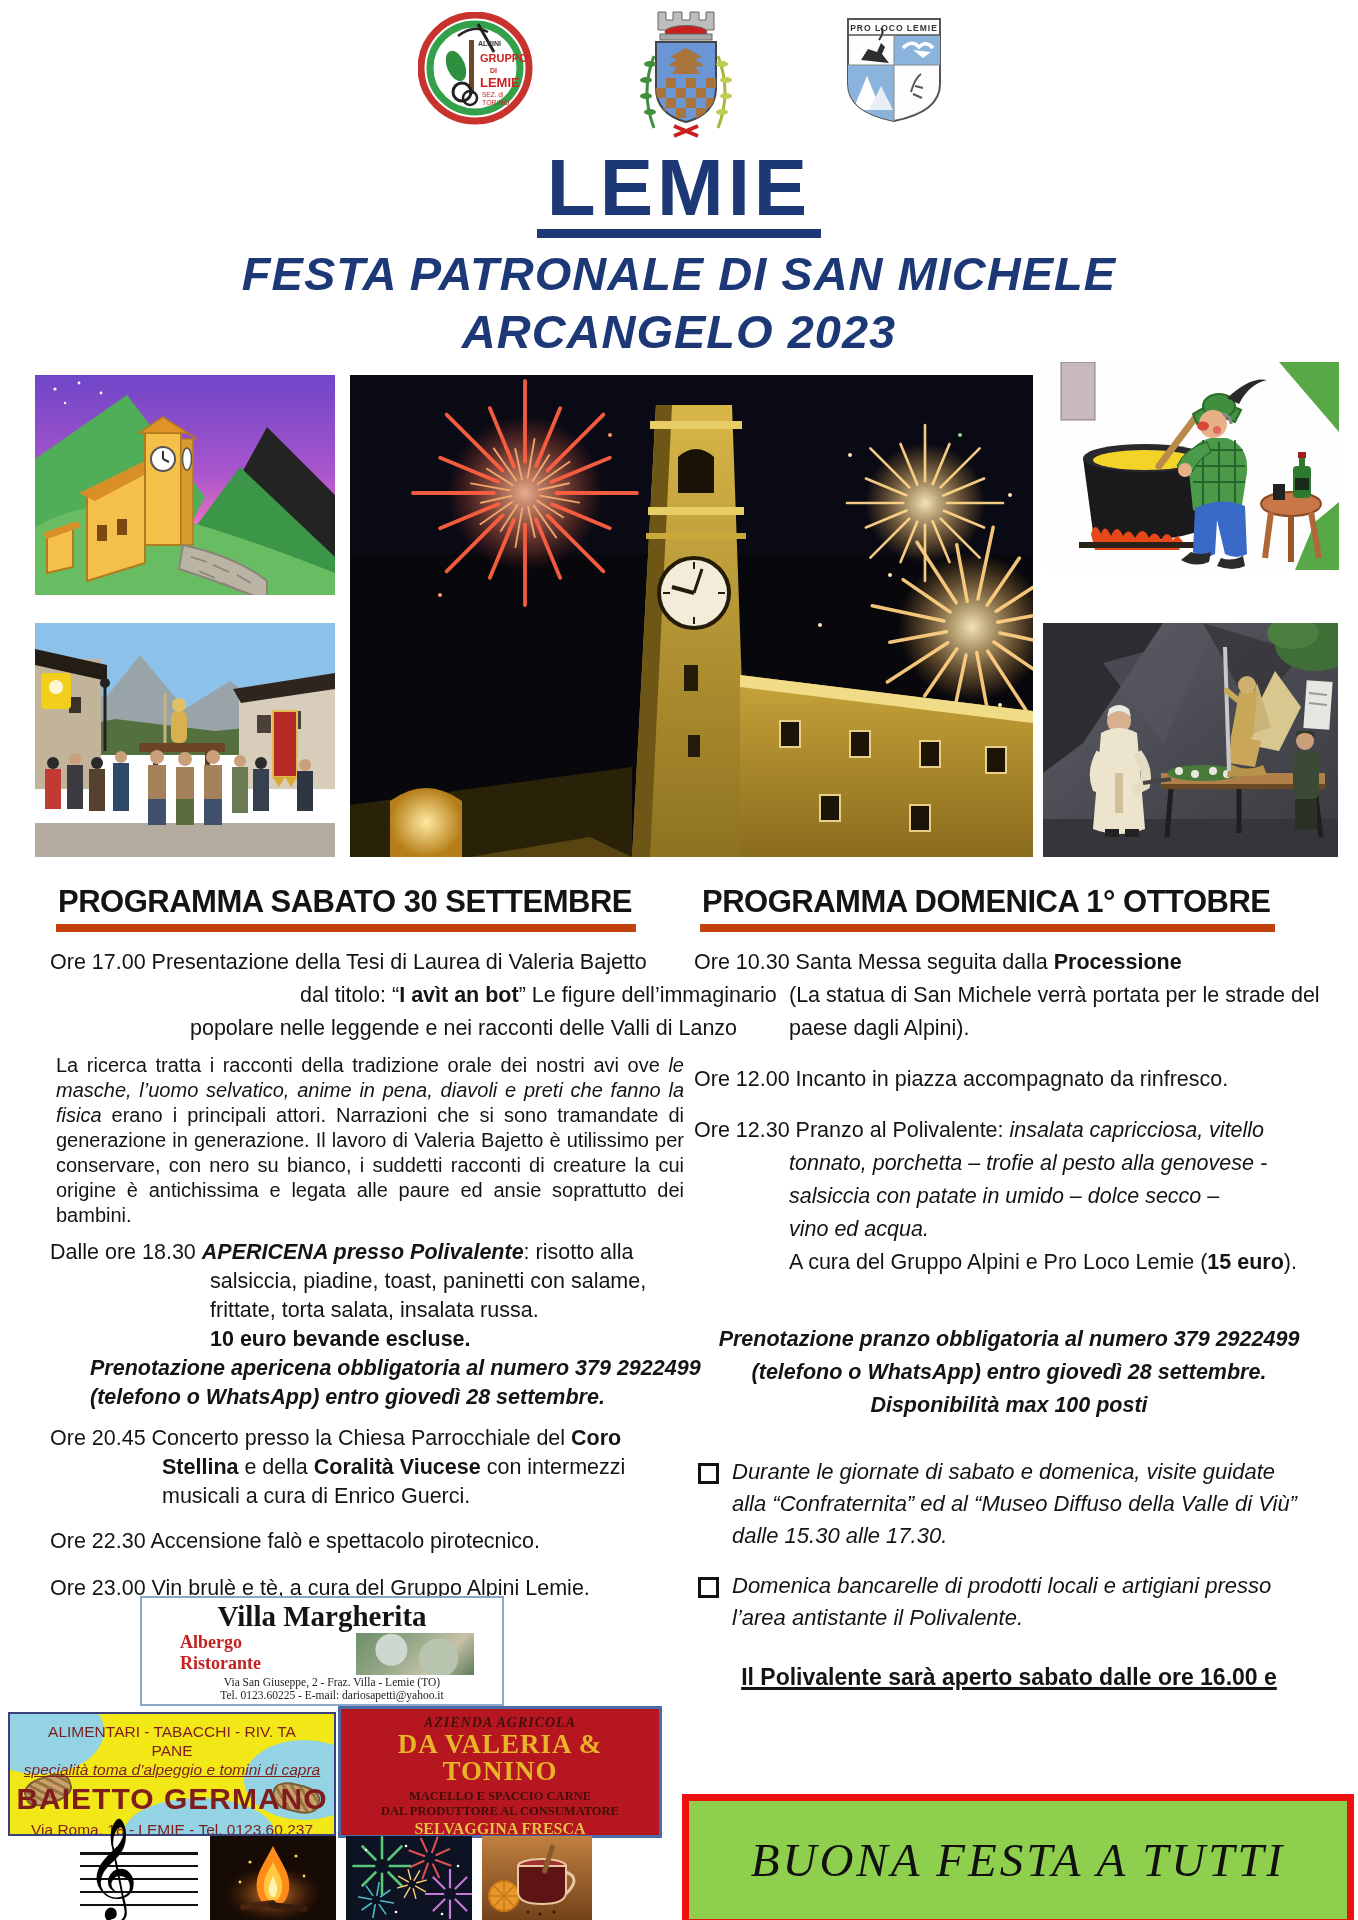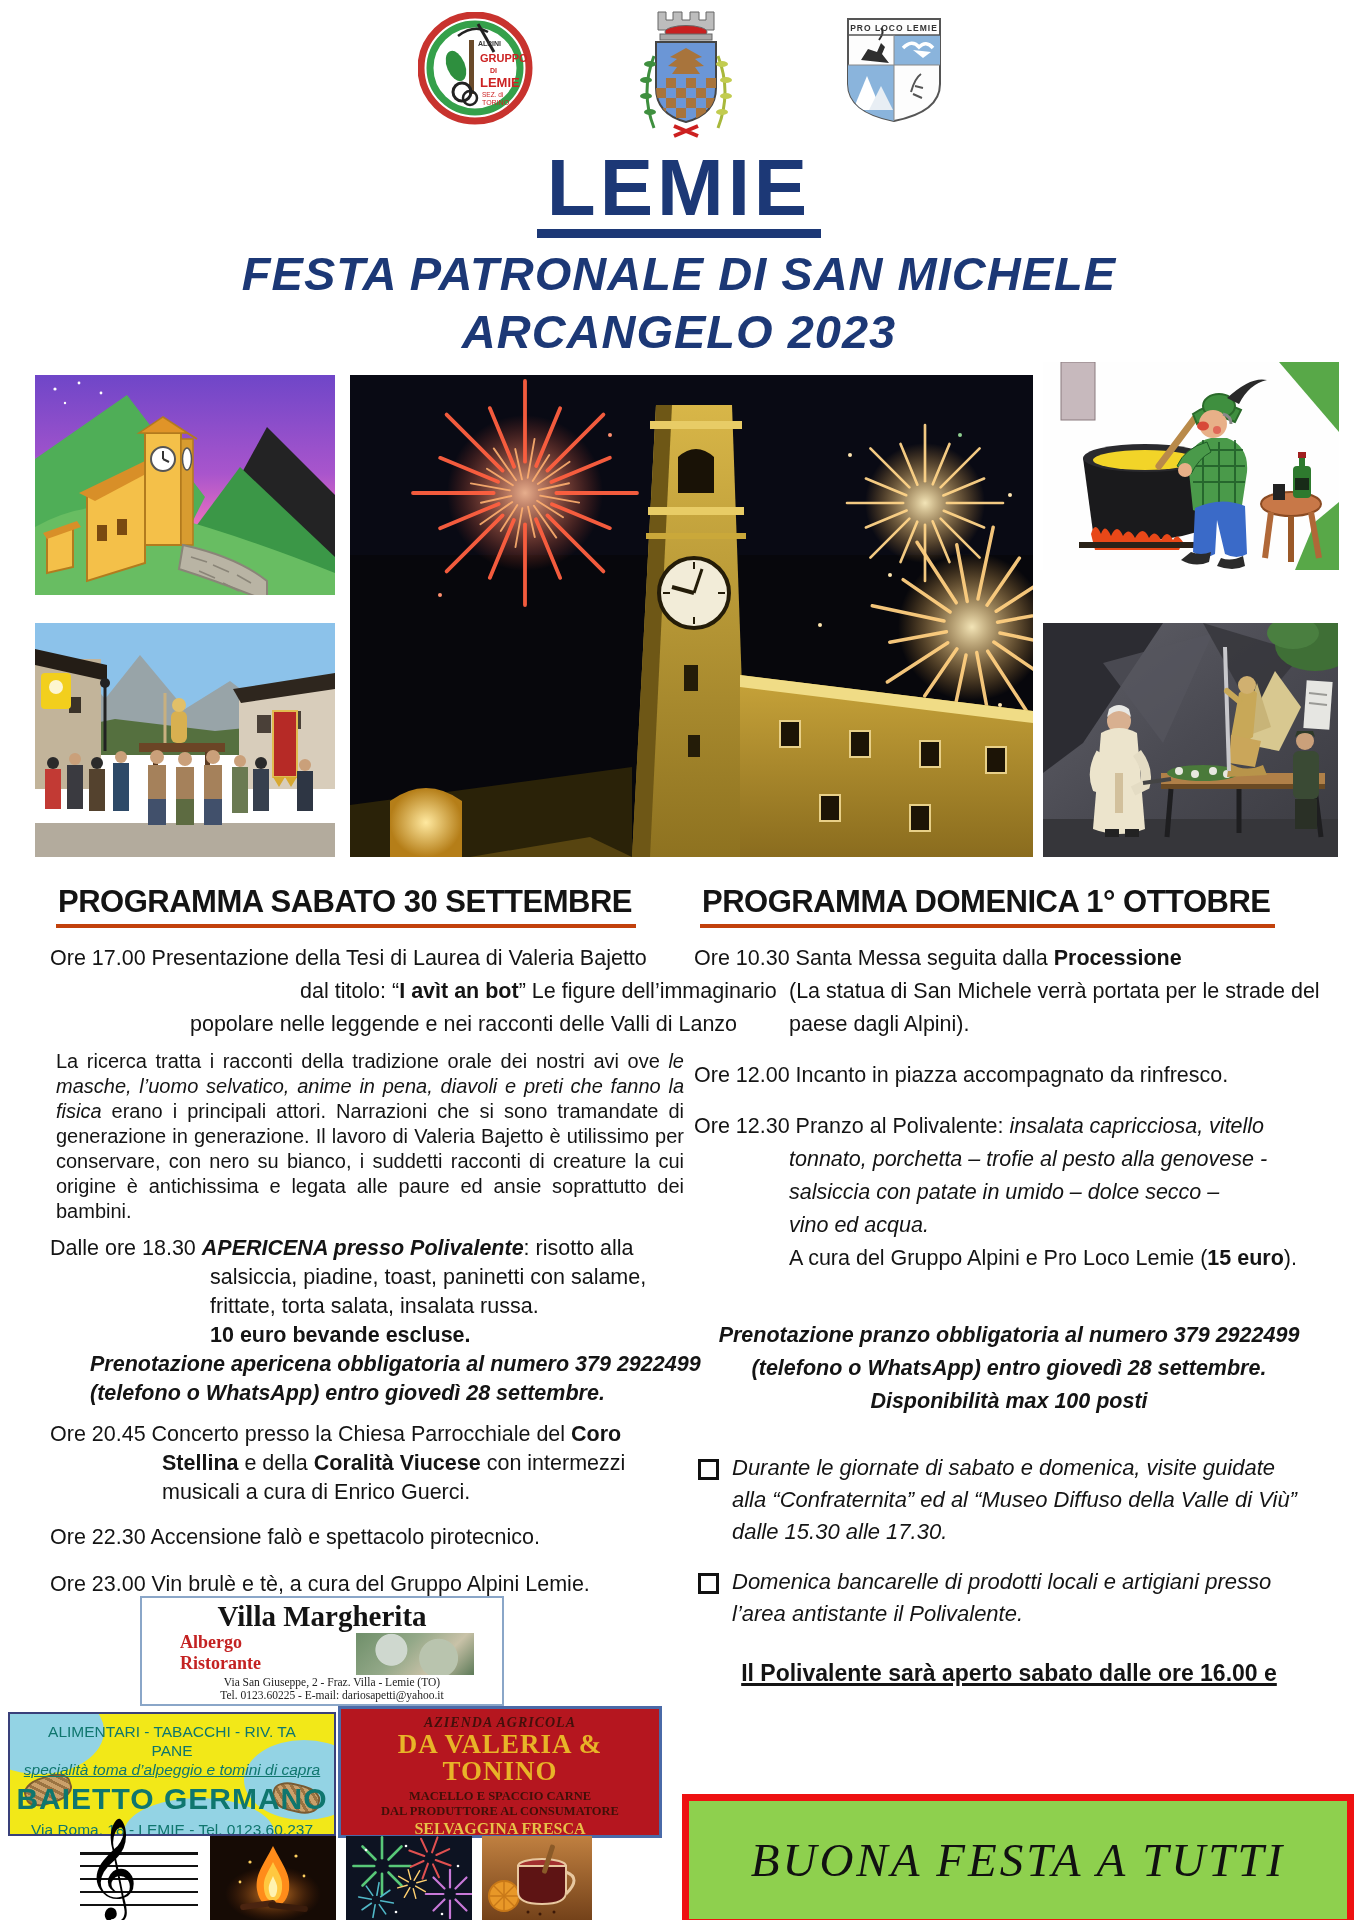--- a/index.html
+++ b/index.html
@@ -10,21 +10,21 @@
   
   .title-wrap{position:absolute;top:150px;left:0;width:100%;text-align:center;color:var(--navy);}
   .title-main{display:inline-block;font-size:80px;font-weight:bold;letter-spacing:4px;line-height:76px;
               border-bottom:9px solid var(--navy);padding:0 10px 3px 10px;}
   .title-sub{font-size:47px;font-weight:bold;font-style:italic;letter-spacing:1px;line-height:56px;margin-top:8px;}
   
   .prog{position:absolute;top:884px;}
   .prog-left{left:50px;width:640px;}
   .prog-right{left:694px;width:630px;}
   .ph{font-size:31px;font-weight:bold;letter-spacing:-.5px;display:inline-block;
-      border-bottom:4px solid #c2410c;padding:0 4px 4px 2px;margin:0 0 14px 6px;}
+      border-bottom:8px solid #c2410c;padding:0 4px 4px 2px;margin:0 0 14px 6px;}
   .ln{font-size:21.5px;line-height:33px;white-space:nowrap;}
   .b{font-weight:bold;} .i{font-style:italic;} .bi{font-weight:bold;font-style:italic;}
   .para{font-size:20px;line-height:25px;text-align:justify;white-space:normal;margin:8px 0 10px 6px;width:628px;}
   .ind140{padding-left:140px;} .ind250{padding-left:250px;} .ind160{padding-left:160px;}
   .ind112{padding-left:112px;} .ind40{padding-left:40px;} .ind95{padding-left:95px;} .gap12{height:12px;} .gap14{height:14px;} .gap18{height:18px;}
   .gap26{height:26px;} .gap34{height:34px;}
   .lh29 .ln{line-height:29px;}
   .center{text-align:center;white-space:nowrap;}
   .bullet-item{position:relative;padding-left:38px;font-style:italic;}
   .bullet-item .ln{line-height:32px;font-size:22px;}
@@ -39,21 +39,21 @@
   .villa-row{position:relative;height:44px;}
   .villa-red{position:absolute;left:38px;top:0;color:#c42222;font-family:"Liberation Serif",serif;
              font-weight:bold;font-size:18px;line-height:21px;text-align:left;}
   .villa-photo{position:absolute;right:28px;top:1px;width:118px;height:42px;
     background:
       radial-gradient(circle at 30% 40%, #cfd8cf 0 18%, transparent 19%),
       radial-gradient(circle at 70% 60%, #b9c4ae 0 22%, transparent 23%),
       linear-gradient(135deg,#6f8f6a 0%,#93a888 40%,#c9c2a8 70%,#5d7a58 100%);}
   .villa-addr{font-family:"Liberation Serif",serif;font-size:11.5px;line-height:13px;color:#222;padding-left:20px;}
   .baietto{left:8px;top:1712px;width:324px;height:120px;background:#f2e818;border:2px solid #39407a;
-           text-align:center;color:#0f766e;overflow:hidden;}
+           text-align:center;color:#7f1d1d;overflow:hidden;}
   .bai-blob1{position:absolute;left:-36px;top:-26px;width:130px;height:86px;border-radius:50%;background:#93d3e4;}
   .bai-blob2{position:absolute;right:-30px;top:26px;width:120px;height:80px;border-radius:50%;background:#93d3e4;}
   .bai-blob3{position:absolute;right:60px;bottom:-34px;width:150px;height:70px;border-radius:50%;background:#93d3e4;}
   .bai-l{position:relative;font-size:15.5px;line-height:19px;}
   .bai-name{position:relative;font-size:30px;font-weight:bold;letter-spacing:1px;line-height:34px;margin-top:3px;}
   .cheese{position:absolute;width:44px;height:24px;border-radius:40%;background:
       repeating-linear-gradient(45deg,#caa06a 0 4px,#9a7342 4px 7px);border:2px solid #7a5a30;}
   .valeria{left:338px;top:1706px;width:318px;height:126px;background:#b5161f;border:3px solid #4a6aa8;
            text-align:center;font-family:"Liberation Serif",serif;overflow:hidden;}
   .val-l1{color:#43100b;font-weight:bold;font-size:14px;letter-spacing:1px;margin-top:6px;font-style:italic;}

